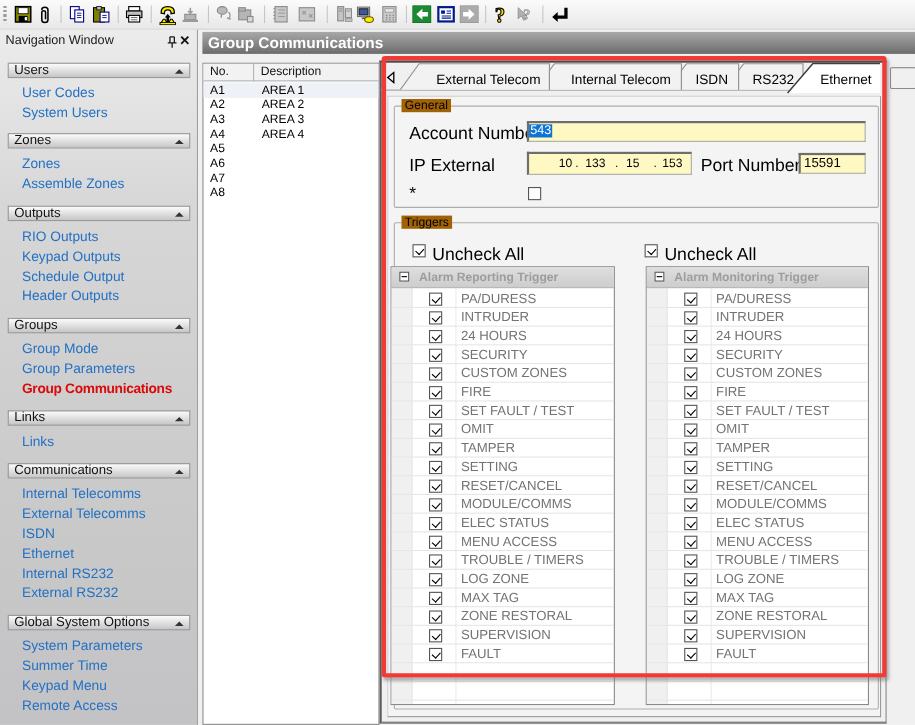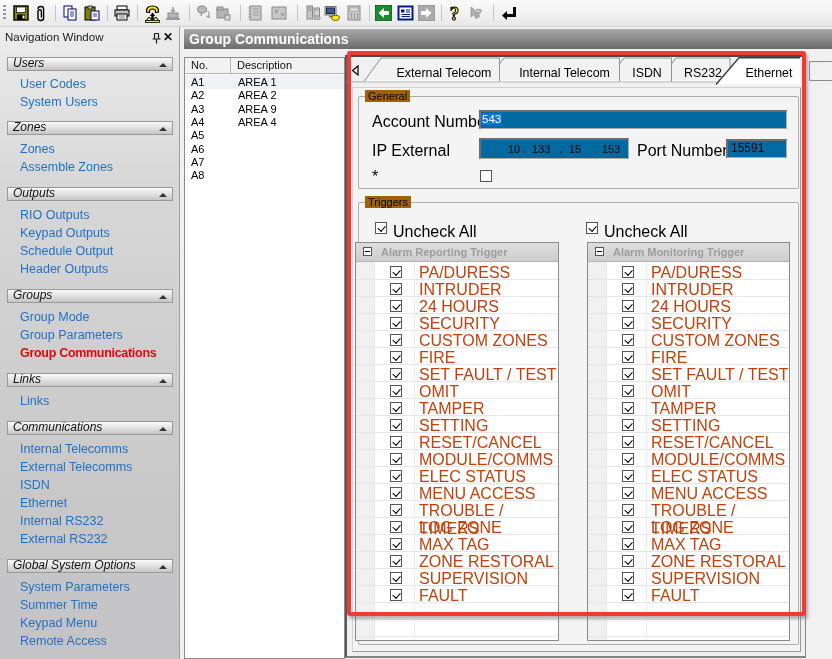--- a/index.html
+++ b/index.html
@@ -10,21 +10,21 @@
 .tsep { position:absolute; top:5px; width:1px; height:16px; background:#c6c6c6; }
 #grip { position:absolute; left:3px; top:5px; width:3px; height:16px;
   background:repeating-linear-gradient(180deg,#9a9a9a 0 2px,transparent 2px 4px); }
 #nav { position:absolute; left:0; top:27px; width:180px; height:632px;
   background:linear-gradient(180deg,#ececec 0%,#d7d7d7 25%,#c9c9c9 70%,#c3c3c6 100%);
   border-right:1px solid #a0a0a0; }
 #navtitle { position:absolute; left:5px; top:4px; font-size:11.5px; color:#1a1a1a; }
 .navbar { position:absolute; left:7px; width:166px; height:14px;
   background:linear-gradient(180deg,#fbfbfb,#c6c6c6); border:1px solid #999;
   font-size:12px; color:#111; line-height:12px; padding-left:5px; }
-.navbar span { position:relative; top:-1px;font-style:italic; }
+.navbar span { position:relative; top:-1px; }
 .uparr { position:absolute; right:5px; top:5px; width:0; height:0;
   border-left:4px solid transparent; border-right:4px solid transparent; border-bottom:4px solid #333; }
 .navlink { position:absolute; left:20px; font-size:12.5px; color:#2471c4; }
 .navlink.red { color:#da0a0a; font-weight:bold; letter-spacing:-0.3px; }
 #pin { position:absolute; left:151px; top:5px; }
 #navx { position:absolute; left:163px; top:3px; font-size:12px; font-weight:bold; color:#111; }
 #titlebar { position:absolute; left:184px; top:29px; width:648px; height:20px;
   background:linear-gradient(180deg,#a8a8a8,#6c6c6c); color:#fff; font-weight:bold;
   font-size:14px; line-height:21px; padding-left:5px; letter-spacing:0px; }
 #arealist { position:absolute; left:184px; top:57px; width:161px; height:602px;
@@ -42,34 +42,34 @@
   border-top:2px solid #4a4a4a; border-left:2px solid #5a5a5a; border-right:1px solid #888;
   border-bottom:2px solid #828282; background:#f0f0f0; }
 #page { position:absolute; left:352px; top:87px; width:449px; height:565px;
   background:#f4f4f4; border:1px solid #d2d2d2; border-right:1px solid #9a9a9a; border-bottom:1px solid #9a9a9a; }
 .tabt { font-family:"Liberation Sans",sans-serif; font-size:12.4px; fill:#000; text-anchor:middle; }
 #parttab { position:absolute; left:809px; top:61px; width:24px; height:20px;
   border:1px solid #8a8a8a; border-right:none; border-radius:2px; background:#f0f0f0; }
 .gbox { position:absolute; border:1px solid #adadad; border-radius:2px; }
 .glabel { position:absolute; font-size:11px; color:#000; background:#a16207; padding:0 3px; }
 .lab { position:absolute; font-size:16px; color:#000; }
-.tf { position:absolute; background:#0369a1; border:1px solid #ababab;
+.tf { position:absolute; background:#fef9c3; border:1px solid #ababab;
   border-top:2px solid #6e6e6e; border-left:2px solid #6e6e6e; font-size:12px; color:#000; }
 .cb { position:absolute; width:12px; height:12px; background:#fff; border:1px solid #555; }
 .cb.chk::after { content:""; position:absolute; left:2.7px; top:0.8px; width:3.6px; height:6.4px;
   border:solid #000; border-width:0 1.9px 1.9px 0; transform:rotate(42deg); }
 .tgrid { position:absolute; top:242px; height:399px; background:#fff; border:1px solid #8a8a8a; }
 .indcol { position:absolute; left:0; top:19px; width:19px; height:378px; background:#f0f0f0; border-right:1px solid #e6e6e6; }
 .thdr { position:absolute; left:0; top:0; width:100%; height:19px;
   background:linear-gradient(180deg,#dedede,#cdcdcd); border-bottom:1px solid #b2b2b2; }
 .minus { position:absolute; left:7px; top:4px; width:9px; height:9px; background:#fff; border:1px solid #555; }
 .minus::after { content:""; position:absolute; left:1px; top:3px; width:5px; height:1px; background:#000; }
 .thtxt { position:absolute; left:25px; top:3px; font-size:11px; font-weight:bold; color:#9d9d9d; }
 .trow { position:absolute; left:0; width:100%; height:17px; border-bottom:1px solid #e6e6e6; }
-.ttxt { position:absolute; left:63px; top:1px; font-size:16px; color:#c2410c; }
+.ttxt { position:absolute; left:63px; top:1px; font-size:12px; color:#737373; }
 .vline { position:absolute; top:19px; width:1px; height:378px; background:#ebebeb; left:58px; }
 #redrect { position:absolute; left:346.5px; top:50.5px; width:459.5px; height:565px;
   border:4px solid #ef3b38; border-radius:3px; box-shadow:2px 3px 3px rgba(120,120,120,.55); }
 </style></head>
 <body>
 <div id="root">
 <div id="toolbar">
 <div id="grip"></div>
 <div class="tic" style="left:13px"><svg width="16" height="16" viewBox="0 0 16 16">
           <rect x="1" y="1" width="14" height="14" fill="#8a8a00" stroke="#000" stroke-width="1.4"></rect>
@@ -227,21 +227,21 @@
 <div class="arow sel" style="top:17.0px">
         <span class="ano">A1</span>
         <span class="adesc">AREA 1</span>
       </div>
 <div class="arow" style="top:30.4px">
         <span class="ano">A2</span>
         <span class="adesc">AREA 2</span>
       </div>
 <div class="arow" style="top:43.7px">
         <span class="ano">A3</span>
-        <span class="adesc">AREA 9</span>
+        <span class="adesc">AREA 3</span>
       </div>
 <div class="arow" style="top:57.1px">
         <span class="ano">A4</span>
         <span class="adesc">AREA 4</span>
       </div>
 <div class="arow" style="top:70.4px">
         <span class="ano">A5</span>
         <span class="adesc"></span>
       </div>
 <div class="arow" style="top:83.8px">

